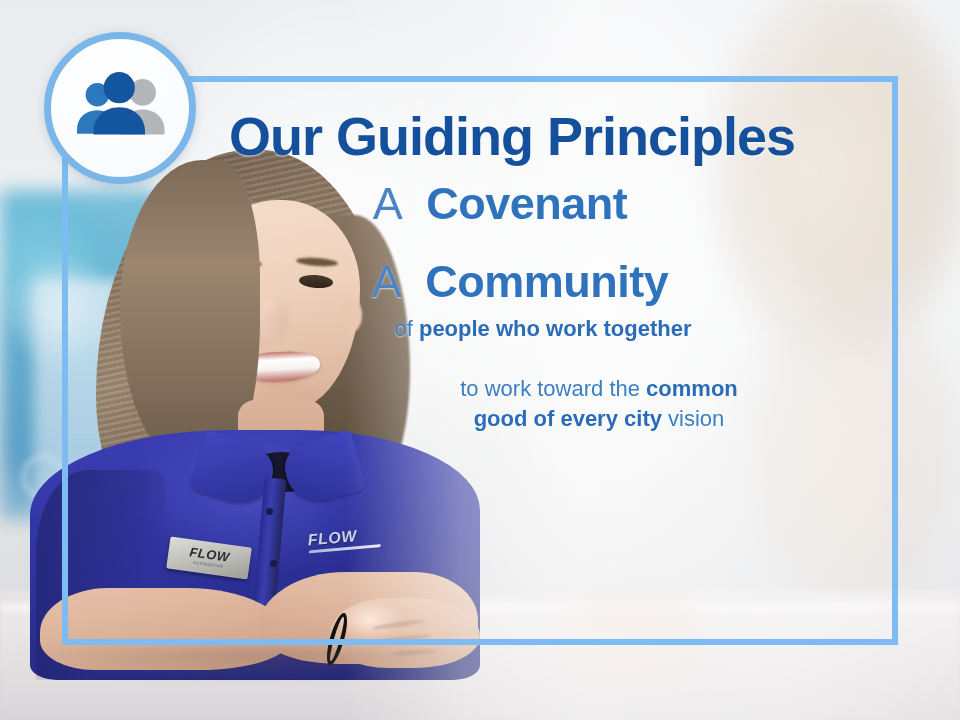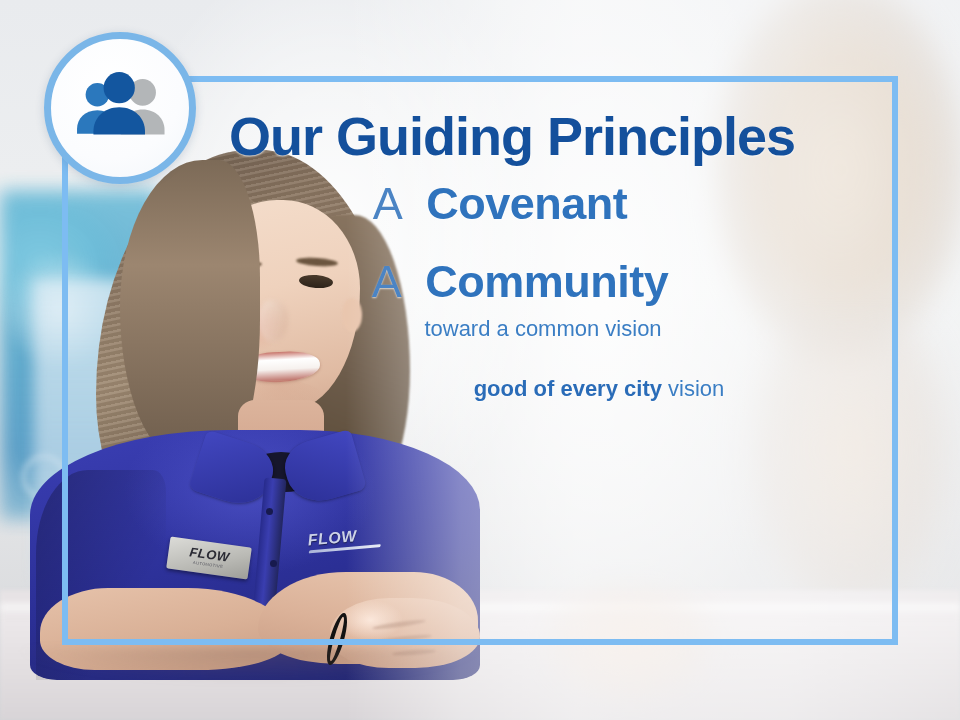--- a/index.html
+++ b/index.html
@@ -455,27 +455,30 @@
       </div>
     </div>
 
     <div class="principle pr2">
       <div class="p-head">
         <span class="art" style="color: rgb(75, 132, 196);">A&nbsp;</span>
         <span class="word" style="color: rgb(47, 115, 189);">Community</span>
       </div>
       <div class="p-sub">
         <div>
-          <span>toward a common vision</span>
+          <span>of </span><b>people who work together</b>
         </div>
       </div>
     </div>
 
     <div class="principle pr3">
       <div class="p-sub">
+        <div>
+          <span>to work toward the </span><b>common</b>
+        </div>
         <div>
           <b>good of every city</b><span> vision</span>
         </div>
       </div>
     </div>
 
   </div>
 </div>
 
 </body></html>

